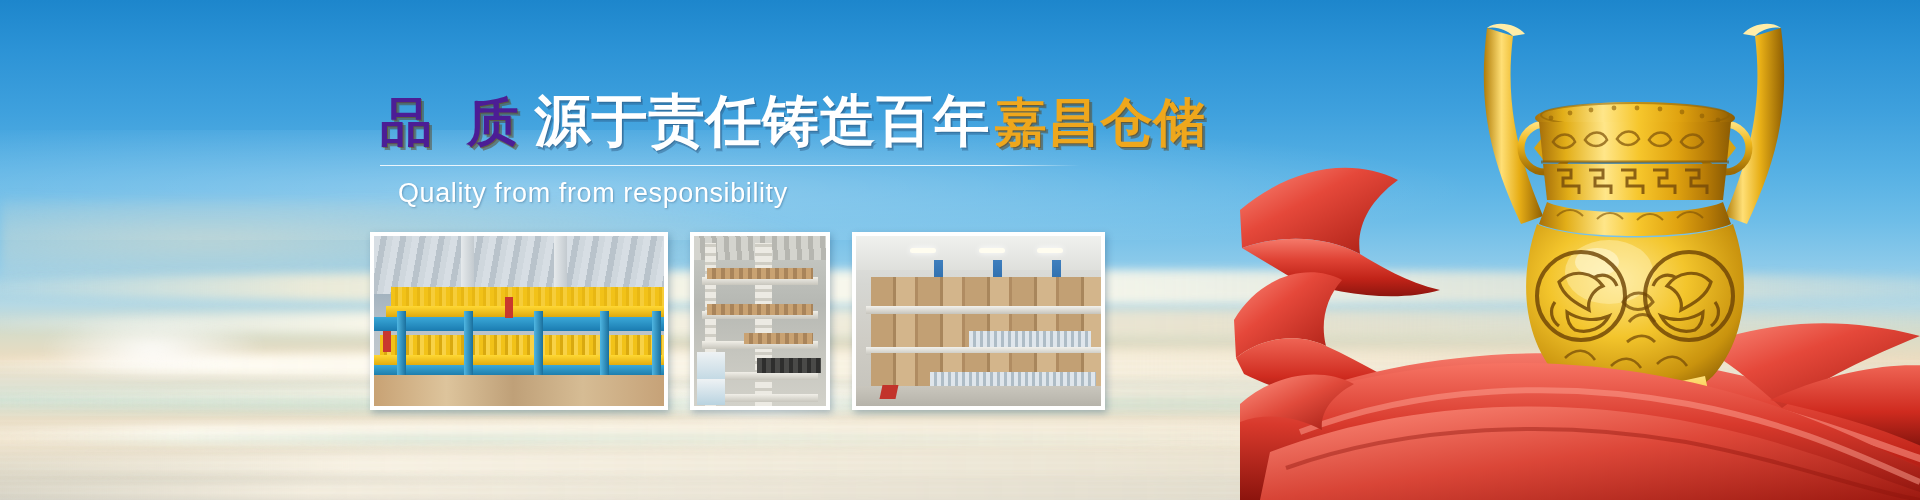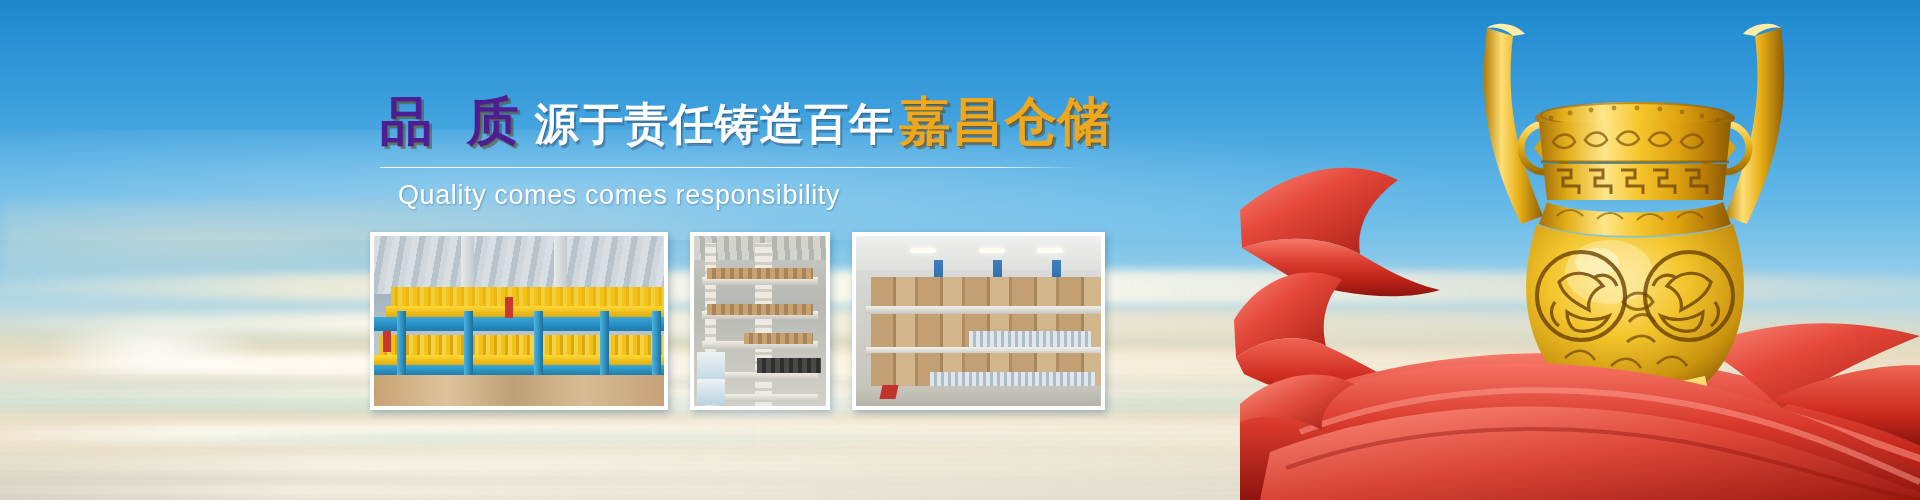--- a/index.html
+++ b/index.html
@@ -86,21 +86,21 @@
     font-weight:bold;
     letter-spacing:1px;
   }
   .hl-gold{
     color:#4c1d95;
     letter-spacing:10px;
     text-shadow:3px 3px 0 rgba(90,58,10,.45), 1px 1px 0 rgba(120,78,14,.5);
   }
   .hl-white{
     color:#ffffff;
-    font-size:44px;
+    font-size:56px;
     letter-spacing:1px;
     text-shadow:2px 3px 0 rgba(40,80,120,.40), 1px 1px 0 rgba(30,70,110,.35);
     margin:0 4px 0 6px;
   }
   .hl-gold2{
     color:#efa71c;
     letter-spacing:1px;
     text-shadow:3px 3px 0 rgba(90,58,10,.45), 1px 1px 0 rgba(120,78,14,.5);
     margin-top:20px;
   }
@@ -203,21 +203,21 @@
   <div class="teal2"></div>
   <div class="cloud-puff"></div>
   <div class="cloud-puff2"></div>
   <div class="ripple"></div>
 
   <div class="textblock">
     <div class="headline">
       <span class="hl-gold">品 质</span><span class="hl-white">源于责任铸造百年</span><span class="hl-gold2">嘉昌仓储</span>
     </div>
     <div class="divider"></div>
-    <div class="subtitle">Quality comes comes responsibility</div>
+    <div class="subtitle">Quality from from responsibility</div>
   </div>
 
   <div class="photos">
 
     <div class="photo p1">
       <div class="ph-inner w1">
         <div class="roof"></div>
         <div class="pillar" style="left:30%;"></div>
         <div class="pillar" style="left:62%;height:32%;"></div>
         <div class="rail-top"></div>

